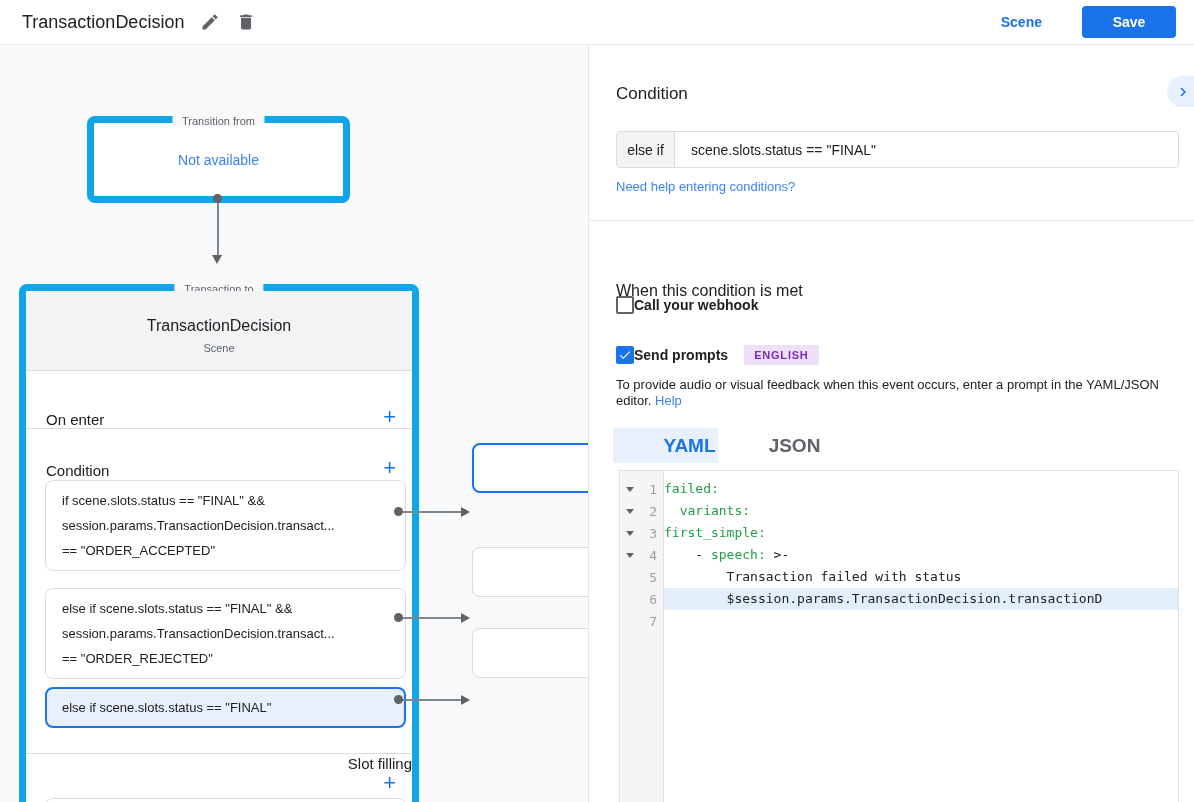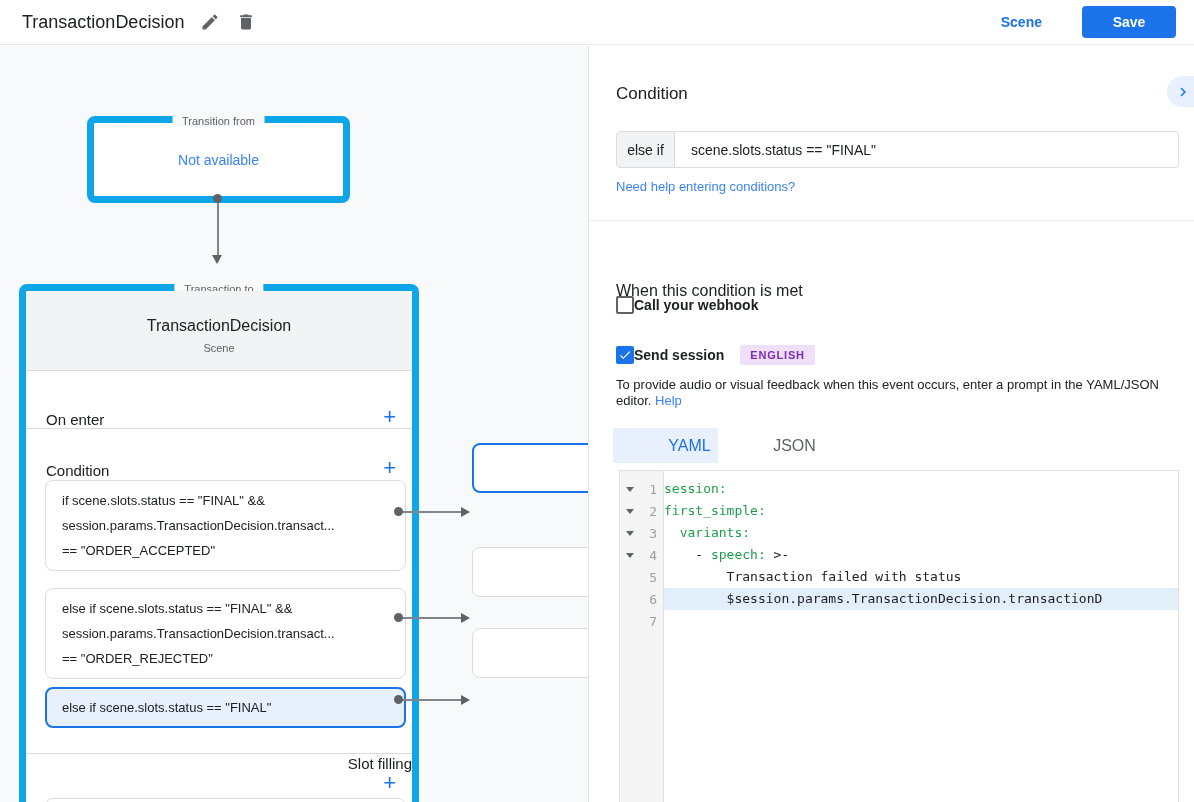--- a/index.html
+++ b/index.html
@@ -76,21 +76,21 @@
   .check-row { position:absolute; left:27px; display:flex; align-items:center; }
   .cbox { width:18px; height:18px; border:2px solid #5f6368; border-radius:2px; background:#fff; cursor:pointer; }
   .cbox.checked { background:#1a73e8; border-color:#1a73e8; display:flex; align-items:center; justify-content:center; }
   .check-label { font-size:14px; font-weight:bold; color:#202124; cursor:default; }
   .lang-badge { margin-left:16px; background:#efe0fa; color:#7b2ab8; font-size:11px; font-weight:bold;
                 letter-spacing:0.8px; padding:4px 10px; border-radius:2px; }
   #hint-par { position:absolute; left:27px; top:331px; width:572px; font-size:13px; line-height:16px; color:#202124; }
 
   .tabs { position:absolute; left:24px; top:382px; display:flex; }
   .tab { width:105px; height:35px; display:flex; align-items:center; justify-content:center;
-         font-size:16px; font-weight:normal; cursor:pointer;padding-left:48px; }
+         font-size:19px; font-weight:bold; cursor:pointer;padding-left:48px; }
   .tab.active { background:#e8f0fe; color:#1a73e8; }
   .tab.inactive { color:#5f6368; }
 
   
   #editor { position:absolute; left:30px; top:424px; width:560px; height:332px; border:1px solid #e0e0e0;
             border-bottom:none; display:flex; font-family:"DejaVu Sans Mono", monospace; font-size:13px; }
   #gutter { width:44px; background:#f5f5f5; border-right:1px solid #e0e0e0; padding-top:7px; }
   .gut-row { height:22px; display:flex; align-items:center; }
   .fold { width:0; height:0; border-left:4px solid transparent; border-right:4px solid transparent;
           border-top:5px solid #5f6368; margin-left:6px; cursor:pointer; }
@@ -224,21 +224,21 @@
       <span class="cbox"></span>
       <span class="check-label">Call your webhook</span>
     </div>
 
     <div class="check-row" style="top:299px;">
       <span class="cbox checked">
         <svg width="14" height="14" viewBox="0 0 24 24" fill="#fff">
             <path d="M9 16.17 4.83 12l-1.42 1.41L9 19 21 7l-1.41-1.41z"></path>
           </svg>
       </span>
-      <span class="check-label">Send session</span>
+      <span class="check-label">Send prompts</span>
       <span class="lang-badge">ENGLISH</span>
     </div>
 
     <div id="hint-par"><span>To provide audio or visual feedback when this event occurs, enter a prompt in the YAML/JSON editor.</span> <a class="bluelink">Help</a></div>
 
     <div class="tabs">
       <div class="tab active">YAML</div>
       <div class="tab inactive">JSON</div>
     </div>
 
@@ -267,23 +267,23 @@
         <div class="gut-row">
             <span class="fold none"></span>
             <span class="lnum">6</span>
           </div>
         <div class="gut-row">
             <span class="fold none"></span>
             <span class="lnum">7</span>
           </div>
       </div>
       <div id="code">
-        <div class="code-line"><span class="k">session:</span></div>
+        <div class="code-line"><span class="k">failed:</span></div>
+        <div class="code-line"><span class="k">  variants:</span></div>
         <div class="code-line"><span class="k">first_simple:</span></div>
-        <div class="code-line"><span class="k">  variants:</span></div>
         <div class="code-line"><span class="p">    - </span><span class="k">speech:</span><span class="p"> &gt;-</span></div>
         <div class="code-line"><span class="p">        Transaction failed with status</span></div>
         <div class="code-line hl"><span class="p">        $session.params.TransactionDecision.transactionD</span></div>
         <div class="code-line"><span class="p"></span></div>
       </div>
     </div>
   </div>
 </div>
 
 </body></html>

